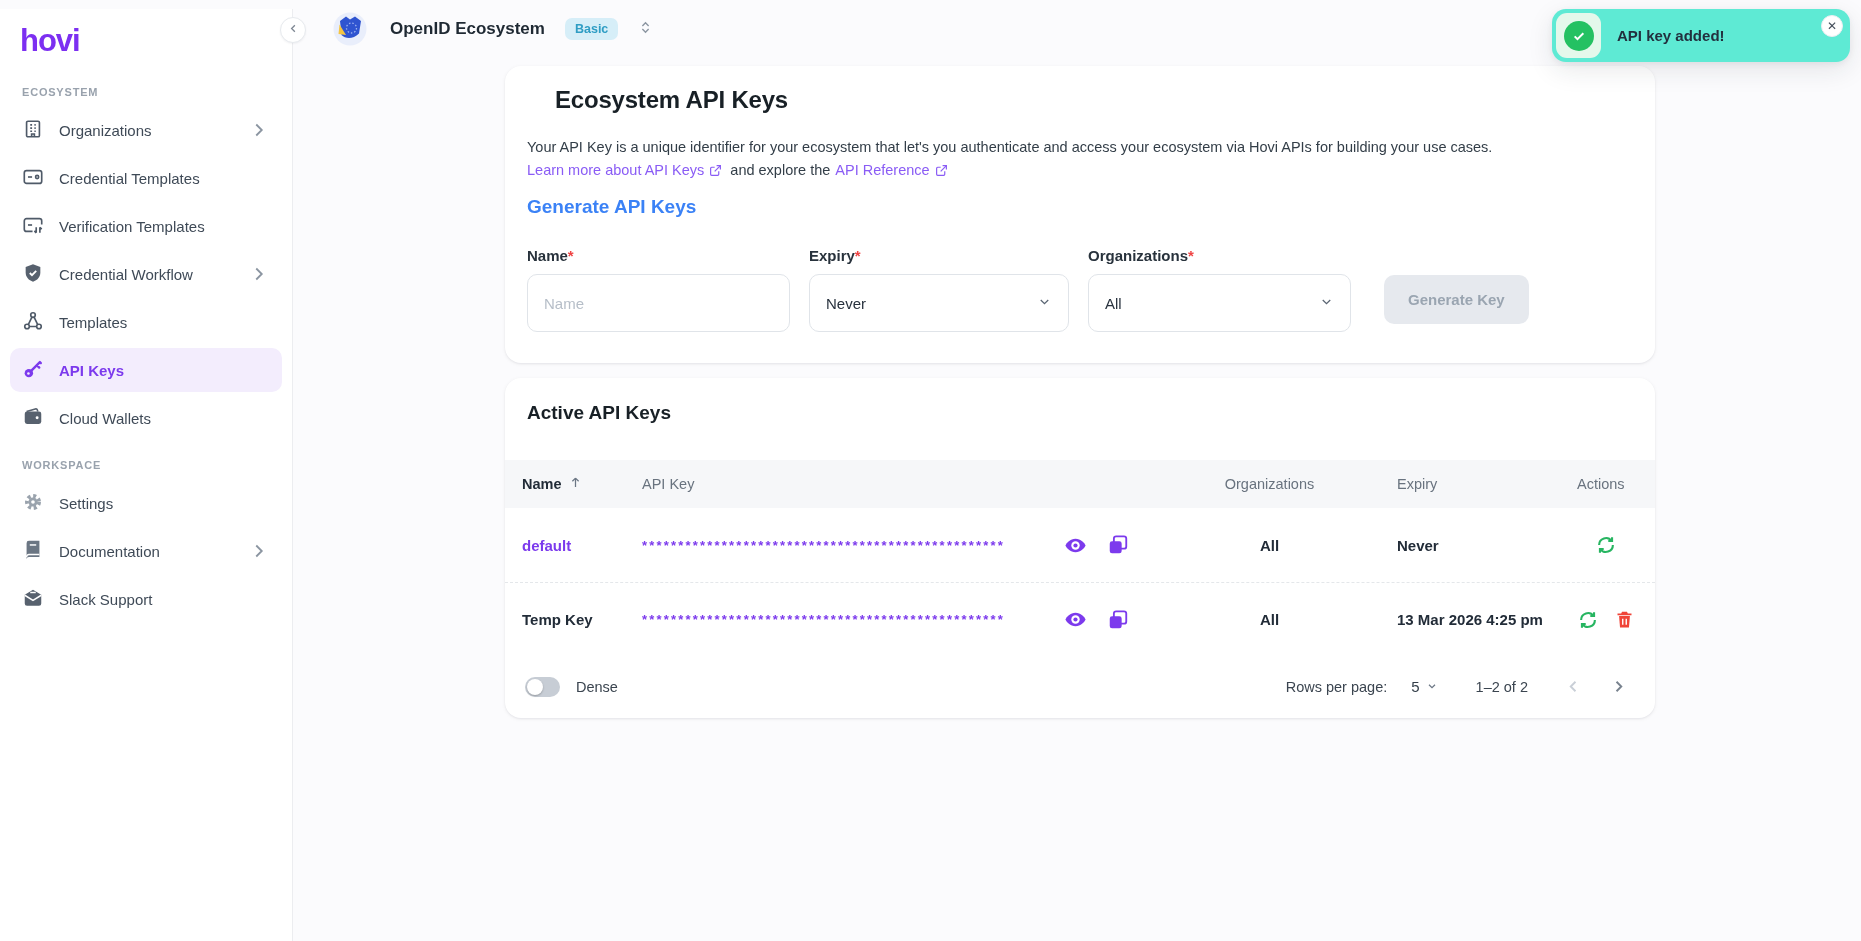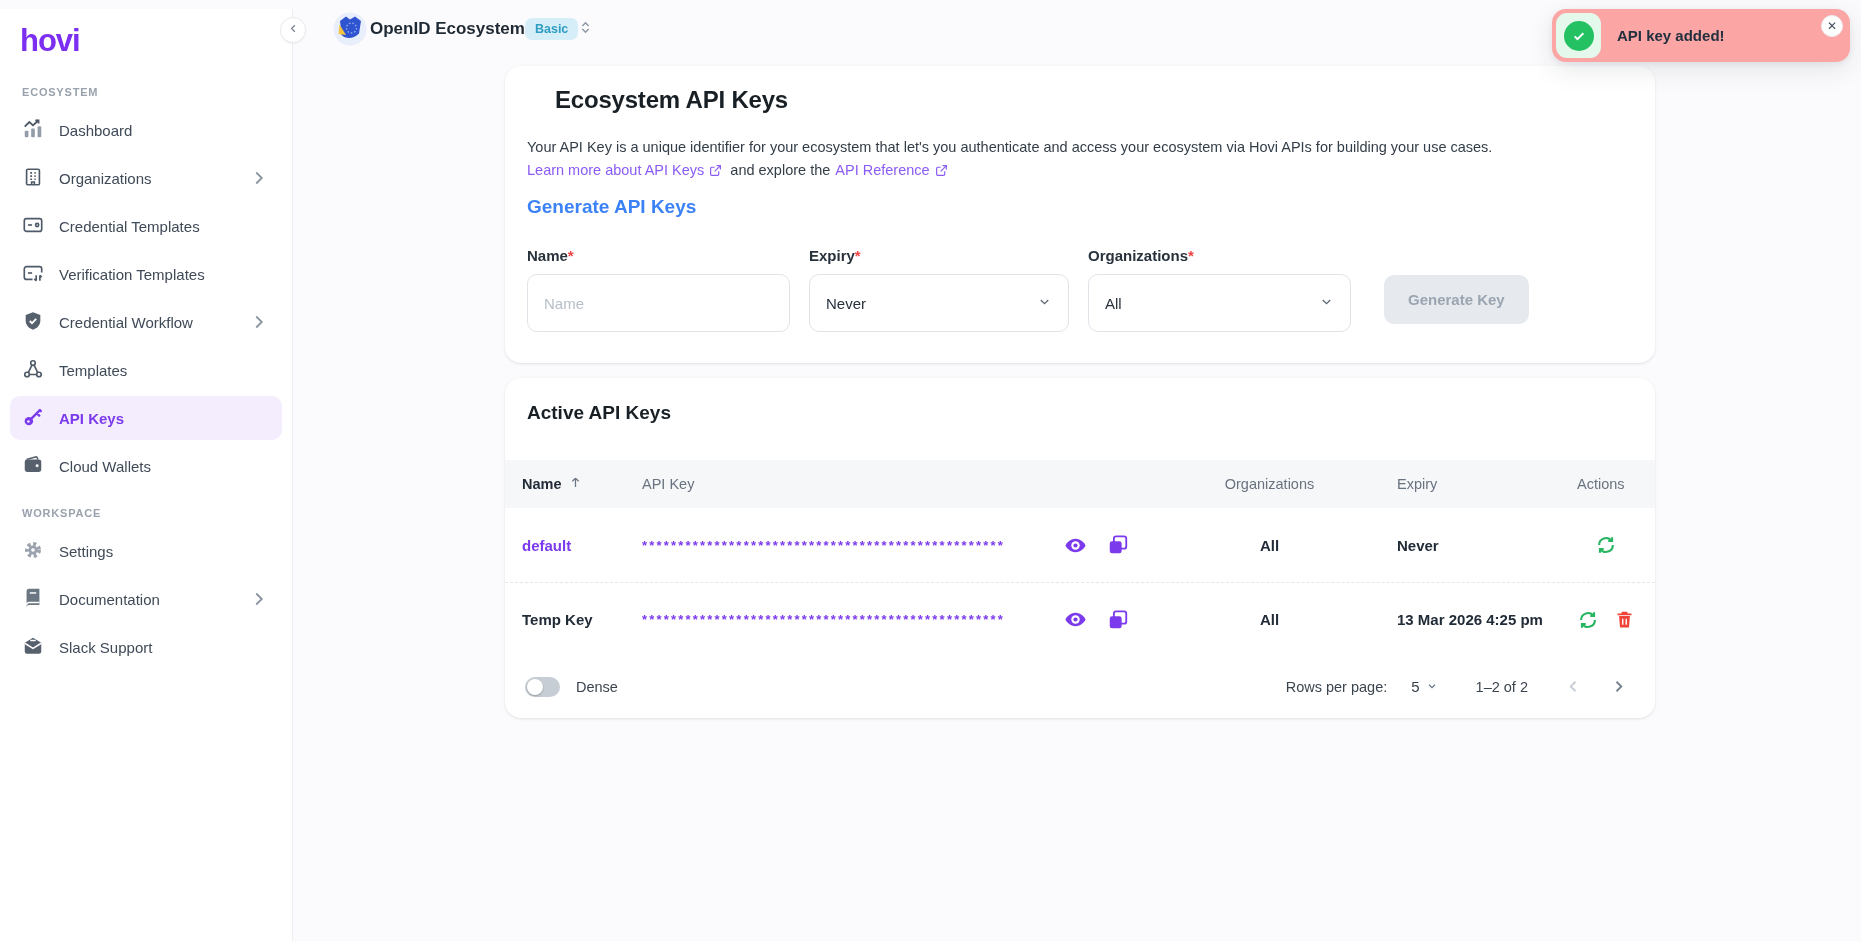--- a/index.html
+++ b/index.html
@@ -16,27 +16,27 @@
   .nav-item svg { width:22px; height:22px; flex:none; }
   .nav-item.active { background:#f3edfd; color:#7c3aed; font-weight:600; }
   .nav-chevron { margin-left:auto; display:flex; }
   .ws { margin-top:19px; }
 
   
   .collapse-btn { position:absolute; left:280px; top:17px; width:26px; height:26px; border-radius:50%; background:#fff; border:1px solid #e7eaee; color:#7e8793; display:flex; align-items:center; justify-content:center; cursor:pointer; z-index:5; box-shadow:0 1px 2px rgba(16,24,40,.05); }
 
   
   .topbar { position:absolute; left:293px; top:0; right:0; height:58px; display:flex; align-items:center; }
-  .eco-switcher { display:flex; align-items:center; gap:0; margin-left:37px; cursor:pointer;text-align:right; }
+  .eco-switcher { display:flex; align-items:center; gap:20px; margin-left:37px; cursor:pointer;text-align:right; }
   .eco-logo { width:40px; height:40px; display:flex; }
   .eco-title { font-size:17px; font-weight:700; color:#1f2933; }
   .plan-badge { background:#d6eef8; color:#2f9dc4; font-size:12.5px; font-weight:700; padding:4px 10px; border-radius:7px; }
 
   
-  .toast { position:absolute; left:1552px; top:9px; width:298px; height:53px; background:#fca5a5; border-radius:14px; display:flex; align-items:center; z-index:20; box-shadow:0 8px 26px rgba(25,35,50,.10), 0 2px 6px rgba(25,35,50,.06); }
+  .toast { position:absolute; left:1552px; top:9px; width:298px; height:53px; background:#5eead4; border-radius:14px; display:flex; align-items:center; z-index:20; box-shadow:0 8px 26px rgba(25,35,50,.10), 0 2px 6px rgba(25,35,50,.06); }
   .toast-tile { width:45px; height:45px; margin-left:4px; border-radius:11px; background:#e4f8eb; display:flex; align-items:center; justify-content:center; }
   .toast-check { width:30px; height:30px; border-radius:50%; background:#24c162; display:flex; align-items:center; justify-content:center; }
   .toast-msg { margin-left:16px; font-size:15px; font-weight:700; color:#22303e; }
   .toast-close { position:absolute; top:6px; right:7px; width:22px; height:22px; border-radius:50%; border:1px solid #eceef1; background:#fff; color:#454f5b; font-size:12px; line-height:1; display:flex; align-items:center; justify-content:center; cursor:pointer; }
 
   
   .card { position:absolute; left:505px; width:1150px; background:#fff; border-radius:16px; box-shadow:0 1px 2px rgba(16,24,40,.05), 0 1px 4px rgba(16,24,40,.06); }
   .card1 { top:66px; height:297px; }
   .card2 { top:378px; height:340px; }
 
@@ -93,30 +93,20 @@
 <body>
 
 <div class="page">
 
   <aside class="sidebar">
     <div class="logo">hovi</div>
 
     <div class="section-label">ECOSYSTEM</div>
     <nav class="nav">
 
-      <div class="nav-item">
-        <span><svg viewBox="0 0 24 24" width="22" height="22">
-              <rect x="3" y="14" width="4" height="7" rx="1" fill="#939daa"></rect>
-              <rect x="10" y="11.5" width="4" height="9.5" rx="1" fill="#939daa"></rect>
-              <rect x="17" y="9" width="4" height="12" rx="1" fill="#939daa"></rect>
-              <path d="M3 9.5l5-5 4 3.5 6-5.5" stroke="#4b5563" stroke-width="2" fill="none"></path>
-              <path d="M14.5 2.5H18V6" stroke="#4b5563" stroke-width="2" fill="none"></path>
-            </svg></span>
-        <span>Dashboard</span>
-      </div>
 
       <div class="nav-item">
         <span><svg viewBox="0 0 24 24" width="22" height="22" fill="none" stroke="#4f5a68" stroke-width="1.8">
               <rect x="5" y="3.5" width="14" height="17" rx="1.5"></rect>
               <path d="M9 7.5h2M13.5 7.5h1.5M9 11h2M13.5 11h1.5M9 14.5h2M13.5 14.5h1.5"></path>
               <path d="M10.5 20.5v-3h3v3"></path>
             </svg></span>
         <span>Organizations</span>
         <span class="nav-chevron">
             <svg viewBox="0 0 24 24" width="16" height="16" fill="none" stroke="#8b95a1" stroke-width="2">

